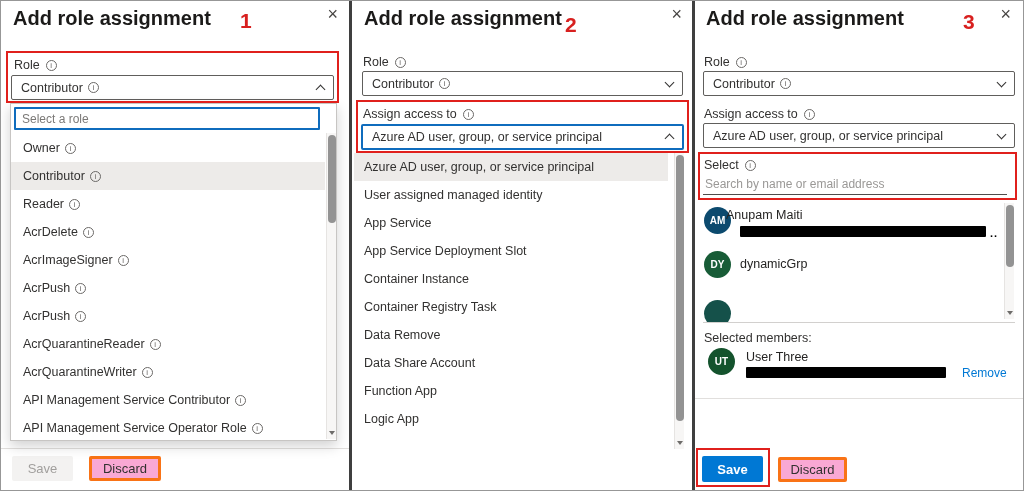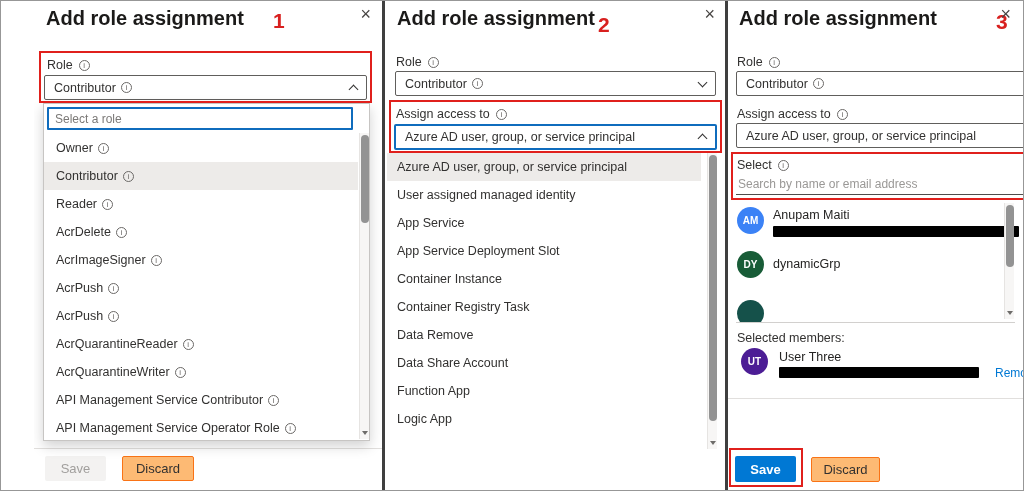--- a/index.html
+++ b/index.html
@@ -1,20 +1,20 @@
 <!DOCTYPE html>
 <html><head>
 <meta charset="utf-8">
 <style>
   * { margin:0; padding:0; box-sizing:border-box; }
   html,body { background:#fff; }
   .canvas {
     position:relative; width:1024px; height:491px;
     border:1px solid #979797; display:flex; background:#fff;
-    font-family:"Liberation Sans", sans-serif; color:#323130; overflow:hidden;padding-left:33px;
+    font-family:"Liberation Sans", sans-serif; color:#323130; overflow:hidden;
   }
   .panel { position:relative; height:100%; background:#fff; overflow:hidden; }
   .p1 { width:348px; }
   .p2 { width:340px; }
   .p3 { flex:1; }
   .vsep { width:3px; height:100%; background:#3f3f3f; }
 
   .panel-title { position:absolute; top:6px; left:12px; font-size:20px; font-weight:600; color:#1b1a19; }
   .annot { position:absolute; font-size:21px; font-weight:700; color:#d8201f; }
   .close-icon { position:absolute; top:3px; font-size:18px; color:#484644; cursor:default; }
@@ -43,21 +43,21 @@
   .sb { position:absolute; width:10px; background:#f7f6f5; border-left:1px solid #e6e4e2; z-index:4; }
   .sb .thumb { position:absolute; left:1px; width:8px; background:#939393; border-radius:4px; }
   .sb .sb-arrow { position:absolute; bottom:1px; left:0; width:10px; height:10px; }
   .sb .sb-arrow::after { content:""; position:absolute; left:2px; top:3px;
     border-left:3px solid transparent; border-right:3px solid transparent; border-top:4px solid #6e6c6a; }
 
   
   .btn { position:absolute; height:25px; font-size:13px; display:flex; align-items:center; justify-content:center;
          border-radius:2px; font-family:inherit; cursor:default; }
   .btn.disabled  { background:#f3f2f1; color:#a19f9d; border:none; }
-  .btn.secondary { background:#fdba74; color:#323130; border:1px solid #f97316; }
+  .btn.secondary { background:#f9a8d4; color:#323130; border:3px solid #f97316; }
   .btn.primary   { background:#0078d4; color:#fff; border:none; font-weight:600; }
 
   
   .p1 .flyout { position:absolute; left:9px; top:102px; width:327px; height:338px; background:#fff;
                 border:1px solid #c7c5c3; box-shadow:0 5px 12px rgba(0,0,0,.18); z-index:3; }
   .p1 .role-search { position:absolute; left:3px; top:3px; width:306px; height:23px;
                      border:2px solid #0f6cbd; border-radius:1px; font-size:12px; padding:0 6px;
                      font-family:inherit; color:#323130; }
   .p1 .role-search::placeholder { color:#7b7977; }
   .p1 .list { position:absolute; left:0; top:30px; right:11px; }
@@ -265,45 +265,45 @@
     </div>
 
     <div class="redbox" style="left:3px; top:151px; width:319px; height:48px;"></div>
     <div class="label-row" style="left:9px; top:157px;">
       <span>Select</span>
       <span class="info-icon">i</span>
     </div>
     <input class="select-search" placeholder="Search by name or email address" style="">
 
     <div class="results">
-      <div class="avatar" style="left: 9px; top: 6px; background: #3b82f6;">
+      <div class="avatar" style="left: 9px; top: 6px; background: #0c4a6e;">
         <span>AM</span>
       </div>
-      <span class="person-name" style="left:45px; top:7px;">Anupam Maiti</span>
+      <span class="person-name" style="left:31px; top:7px;">Anupam Maiti</span>
       <div class="redact" style="left:45px; top:25px; width:246px;"></div>
       <span class="redact-suffix" style="left:295px; top:26px;">..</span>
 
       <div class="avatar" style="left: 9px; top: 50px; background: rgb(24, 92, 55);">
         <span>DY</span>
       </div>
       <span class="person-name" style="left:45px; top:56px;">dynamicGrp</span>
 
       <div class="avatar" style="left: 9px; top: 99px; background: rgb(21, 81, 74);"></div>
 
       <div class="sb" style="right:9px; top:2px; height:116px;">
         <div class="thumb" style="top:2px; height:62px;"></div>
         <div class="sb-arrow"></div>
       </div>
     </div>
 
     <div class="hline" style="left:8px; right:8px; top:321px; background:#d2d0ce;"></div>
 
     <span class="section-label" style="left:9px; top:330px;">Selected members:</span>
 
-    <div class="avatar" style="left: 13px; top: 347px; background: #4c1d95;">
+    <div class="avatar" style="left: 13px; top: 347px; background: #14532d;">
       <span>UT</span>
     </div>
     <span class="person-name" style="left:51px; top:349px;">User Three</span>
     <div class="redact" style="left:51px; top:366px; width:200px;"></div>
     <span class="remove-link" style="left:267px; top:365px;">Remove</span>
 
     <div class="hline" style="left:0; right:0; top:397px;"></div>
 
     <div class="redbox" style="left:1px; top:447px; width:74px; height:39px;"></div>
     <button class="btn primary" style="left:7px; top:455px; width:61px; height:26px;">Save</button>

